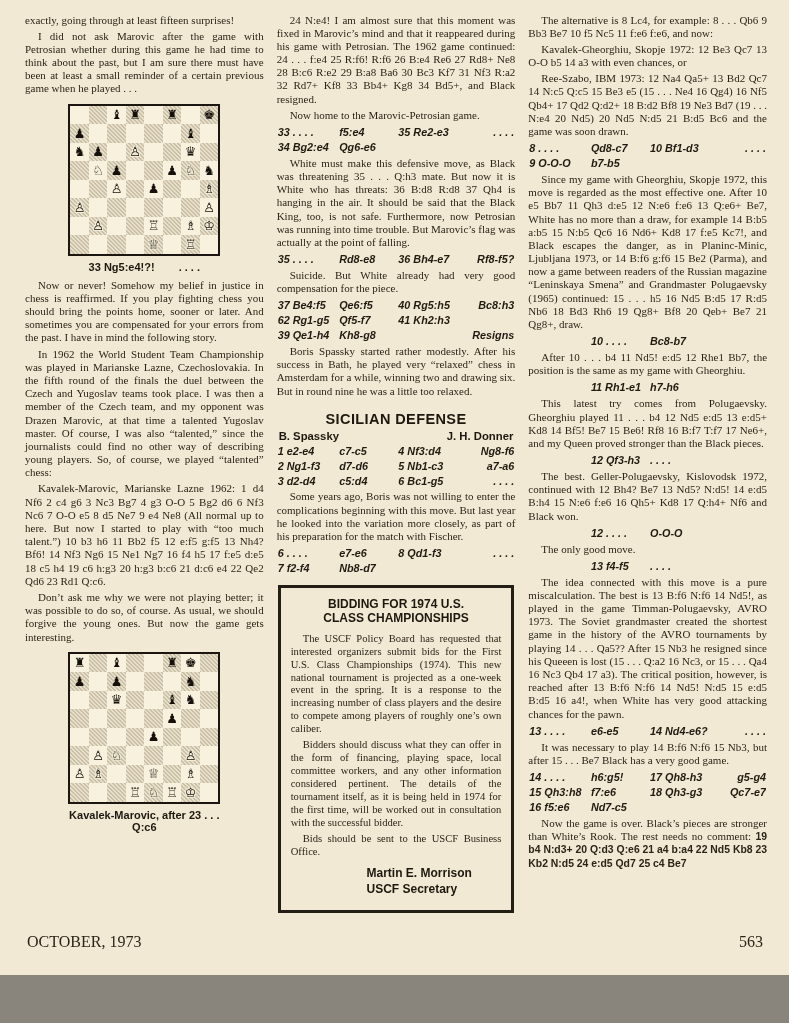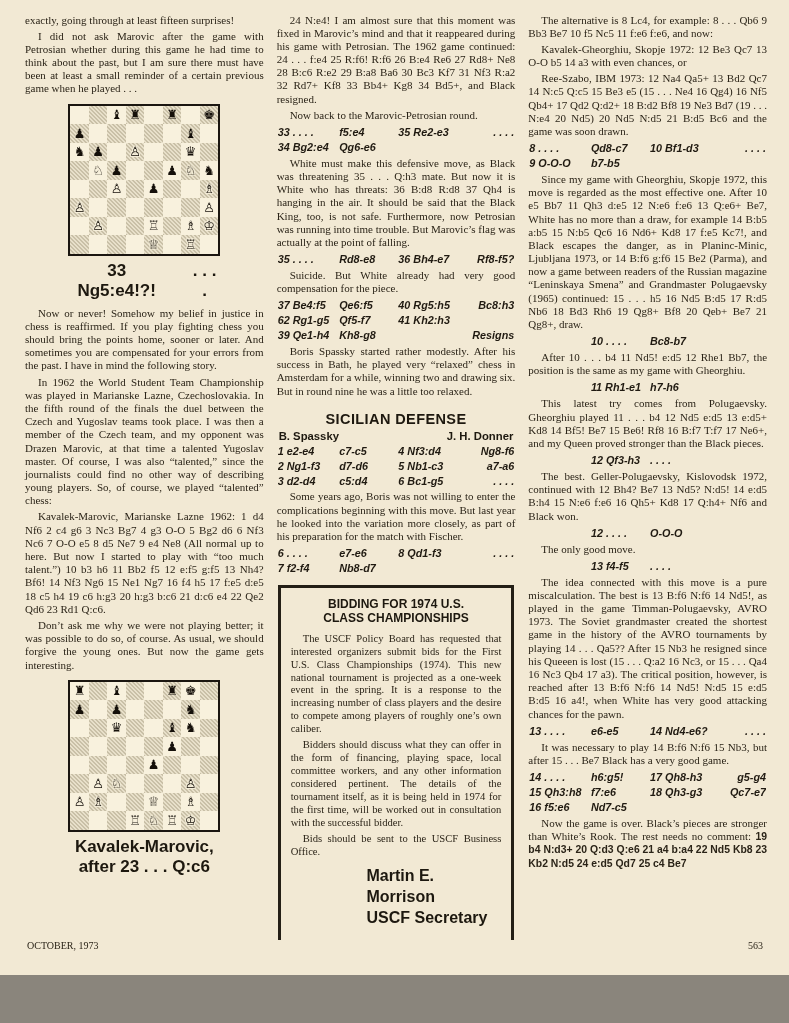--- a/index.html
+++ b/index.html
@@ -43,39 +43,39 @@
   .sq{
     display:flex;align-items:center;justify-content:center;
     font-family:"DejaVu Sans",sans-serif;font-size:13px;color:#15100a;
     overflow:hidden;
   }
   .sq.dark{background:repeating-linear-gradient(45deg,#c9c0a7 0 1.3px,#e8e0ca 1.3px 2.8px);}
   .sq.white-piece{text-shadow:-1px -1px 0 #f6efdb,1px -1px 0 #f6efdb,-1px 1px 0 #f6efdb,1px 1px 0 #f6efdb;}
   .caption{
     display:flex;justify-content:center;gap:24px;margin:5px 0 6px;
     font-family:"Liberation Sans","DejaVu Sans",sans-serif;font-weight:bold;
-    font-size:17px;color:#1d180f;text-align:center;
+    font-size:11px;color:#1d180f;text-align:center;
   }
   .bid-box{border:3px solid #241f16;margin:9px 1px 0;padding:7px 10px 10px;}
   .box-title{
     font-family:"Liberation Sans","DejaVu Sans",sans-serif;font-weight:bold;
     font-size:12px;line-height:1.16;text-align:center;margin:3px 0 7px;color:#1d180f;
   }
   .box-para{
     font-size:10.6px;line-height:1.22;text-align:justify;text-indent:12px;
     margin:3px 0;color:#2b2418;
   }
   .box-sig{
     font-family:"Liberation Sans","DejaVu Sans",sans-serif;font-weight:bold;
-    font-size:16px;line-height:1.3;margin:8px 0 2px 36%;color:#1d180f;
+    font-size:12px;line-height:1.3;margin:8px 0 2px 36%;color:#1d180f;
   }
   .footer{
     position:absolute;left:27px;right:26px;bottom:24px;
     display:flex;justify-content:space-between;
-    font-size:10px;color:#2b2418;background:#f2e9d4;
+    font-size:16px;color:#2b2418;background:#f2e9d4;
   }
 </style>
 </head>
 <body>
 
 <div class="page">
   <div class="cols">
     <div class="col">
         <div class="para no-indent">exactly, going through at least fifteen surprises!</div>
         <div class="para">I did not ask Marovic after the game with Petrosian whether during this game he had time to think about the past, but I am sure there must have been at least a small reminder of a certain previous game when he played . . .</div>
@@ -222,21 +222,21 @@
             <span class="sq dark white-piece">♔</span>
             <span class="sq light"></span>
           </div>
           <div class="caption">
             <span>Kavalek-Marovic, after 23 . . . Q:c6</span>
           </div>
         </div>
       </div>
     <div class="col">
         <div class="para">24 N:e4! I am almost sure that this moment was fixed in Marovic’s mind and that it reappeared during his game with Petrosian. The 1962 game continued: 24 . . . f:e4 25 R:f6! R:f6 26 B:e4 Re6 27 Rd8+ Ne8 28 B:c6 R:e2 29 B:a8 Ba6 30 Bc3 Kf7 31 Nf3 R:a2 32 Rd7+ Kf8 33 Bb4+ Kg8 34 Bd5+, and Black resigned.</div>
-        <div class="para">Now back to the Marovic-Petrosian round.</div>
+        <div class="para">Now home to the Marovic-Petrosian game.</div>
         <div class="moves">
           <div class="moves-row">
             <span class="mc mc1">33 . . . .</span>
             <span class="mc mc2">f5:e4</span>
             <span class="mc mc3">35 Re2-e3</span>
             <span class="mc mc4">. . . .</span>
           </div>
           <div class="moves-row">
             <span class="mc mc1">34 Bg2:e4</span>
             <span class="mc mc2">Qg6-e6</span>

